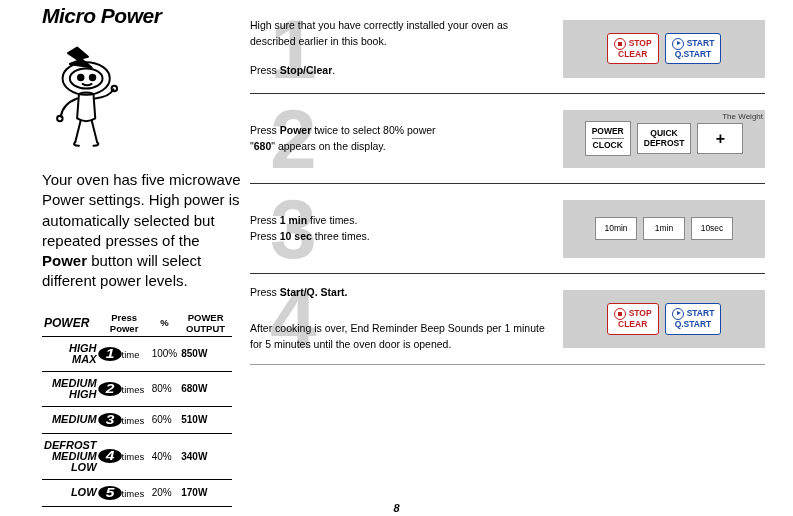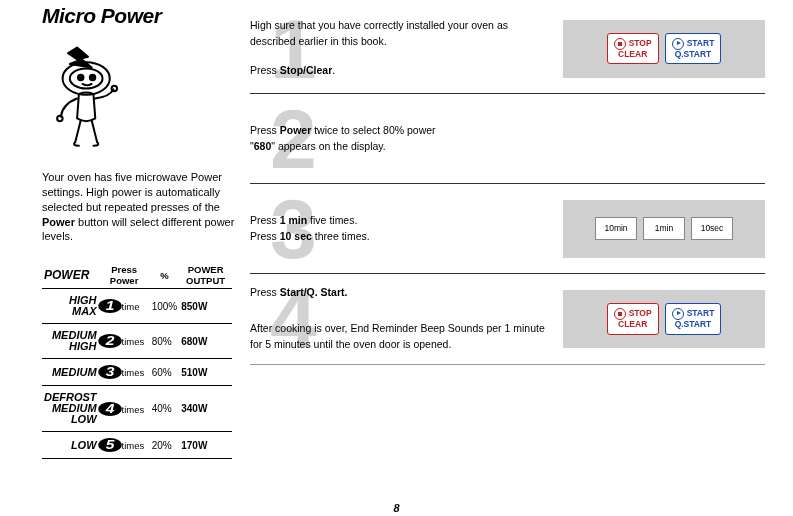--- a/index.html
+++ b/index.html
@@ -29,21 +29,21 @@
     margin-top: 4px;
   }
   .intro-text {
     font-style: italic;
     font-size: 10.5px;
     margin-top: 14px;
     margin-bottom: 50px;
   }
   .mascot { margin-top: 16px; margin-bottom: 6px; }
   .mascot svg { width: 92px; height: 118px; }
-  .oven-note { font-size: 11px; line-height: 1.35; margin-top: 4px; }
+  .oven-note { font-size: 15px; line-height: 1.35; margin-top: 4px; }
   .bold { font-weight: bold; }
   .power-table { width: 190px; margin-top: 18px; border-collapse: collapse; font-size: 10px; }
   .power-table th { border-bottom: 1.5px solid #000; padding: 2px 2px; text-align: center; font-weight: bold; font-size: 9.5px; }
   .power-table th.left { text-align: left; font-style: italic; font-family: "Arial Narrow", Arial; font-size: 12px; font-weight: 900; }
   .power-table td { border-bottom: 1px solid #000; padding: 6px 2px; text-align: left; vertical-align: middle; }
   .power-table td.left { text-align: right; font-family: "Arial Narrow", Arial; font-weight: 900; font-style: italic; font-size: 11px; line-height: 1.0; }
   .power-table td.output { font-weight: 900; font-family: "Arial Black", Arial; font-size: 10px; }
   .times-cell .circ {
     display: inline-flex; align-items: center; justify-content: center;
     width: 18px; height: 14px; border-radius: 50%;
@@ -214,20 +214,32 @@
     <div class="step-row">
       <div class="step-text">
         <div class="step-bg">2</div>
         <p>
           <span>Press </span><span class="bold">Power</span><span> twice to select 80% power</span>
         </p>
         <p>
           <span>"</span><span class="bold">680</span><span>" appears on the display.</span>
         </p>
       </div>
+      <div class="panel rel">
+        <span class="panel-label">The Weight</span>
+        <div class="btn small">
+          <span>POWER</span>
+          <span class="line2" style="border-top:1px solid #888; margin-top:2px; padding-top:2px;">CLOCK</span>
+        </div>
+        <div class="btn small">
+          <span>QUICK</span>
+          <span class="line2">DEFROST</span>
+        </div>
+        <div class="btn plus">+</div>
+      </div>
     </div>
 
     <div class="step-row">
       <div class="step-text">
         <div class="step-bg">3</div>
         <p>
           <span>Press </span><span class="bold">1 min</span><span> five times.</span>
         </p>
         <p>
           <span>Press </span><span class="bold">10 sec</span><span> three times.</span>

